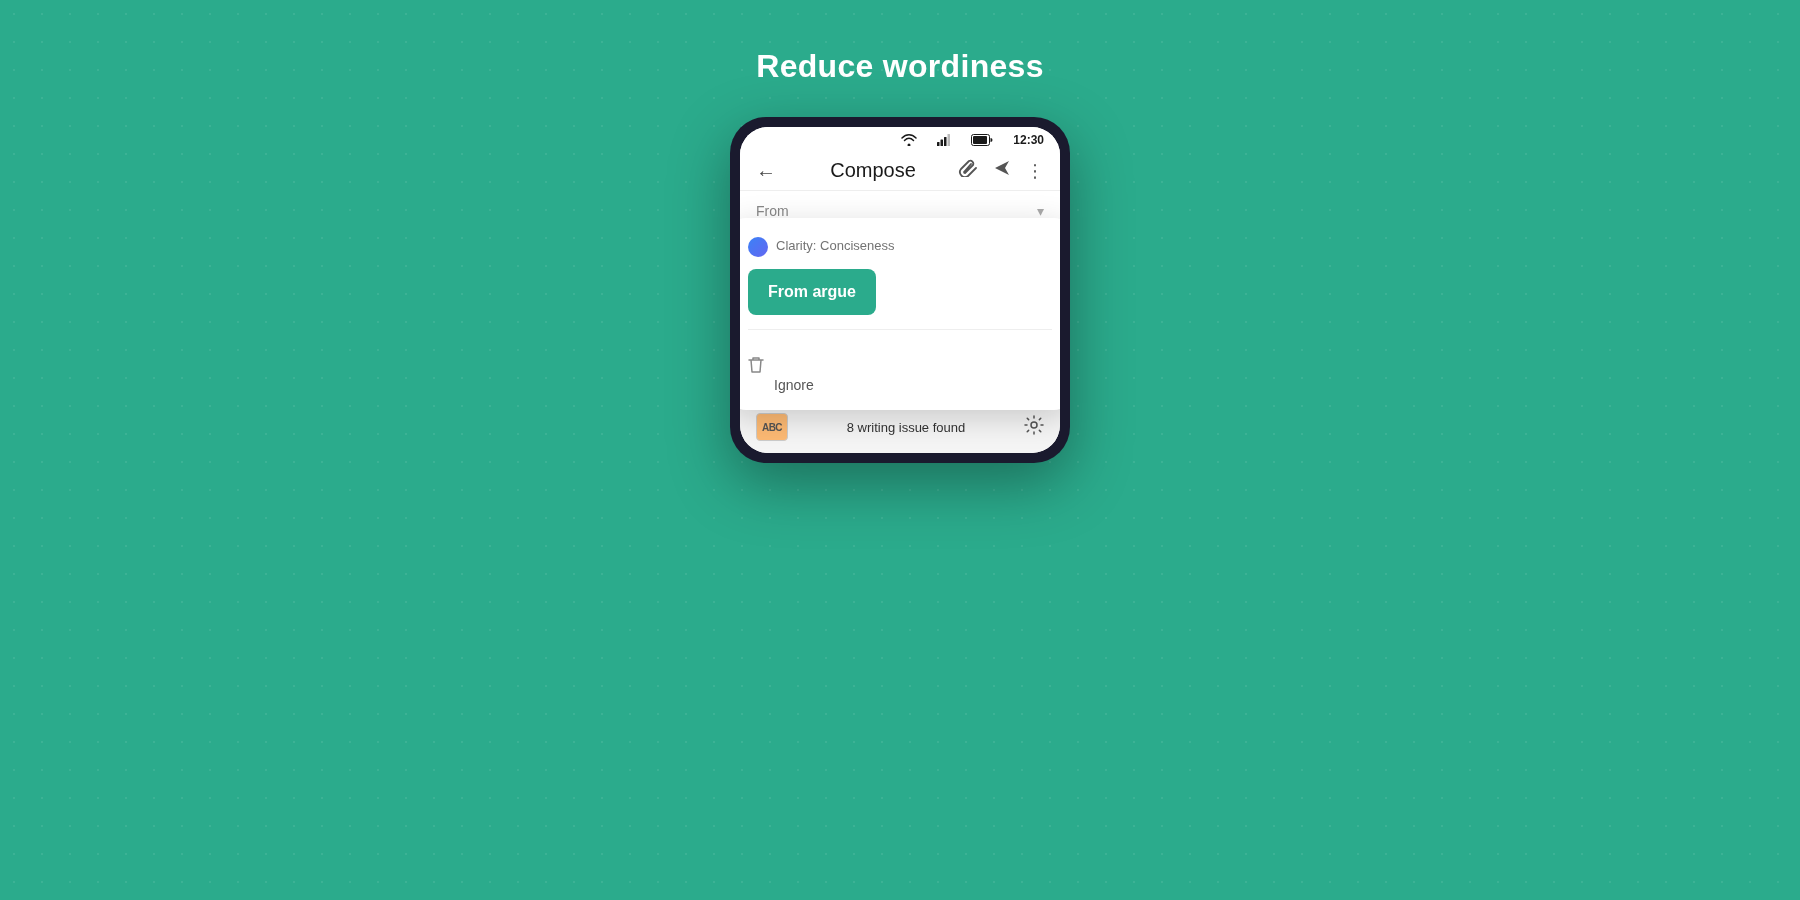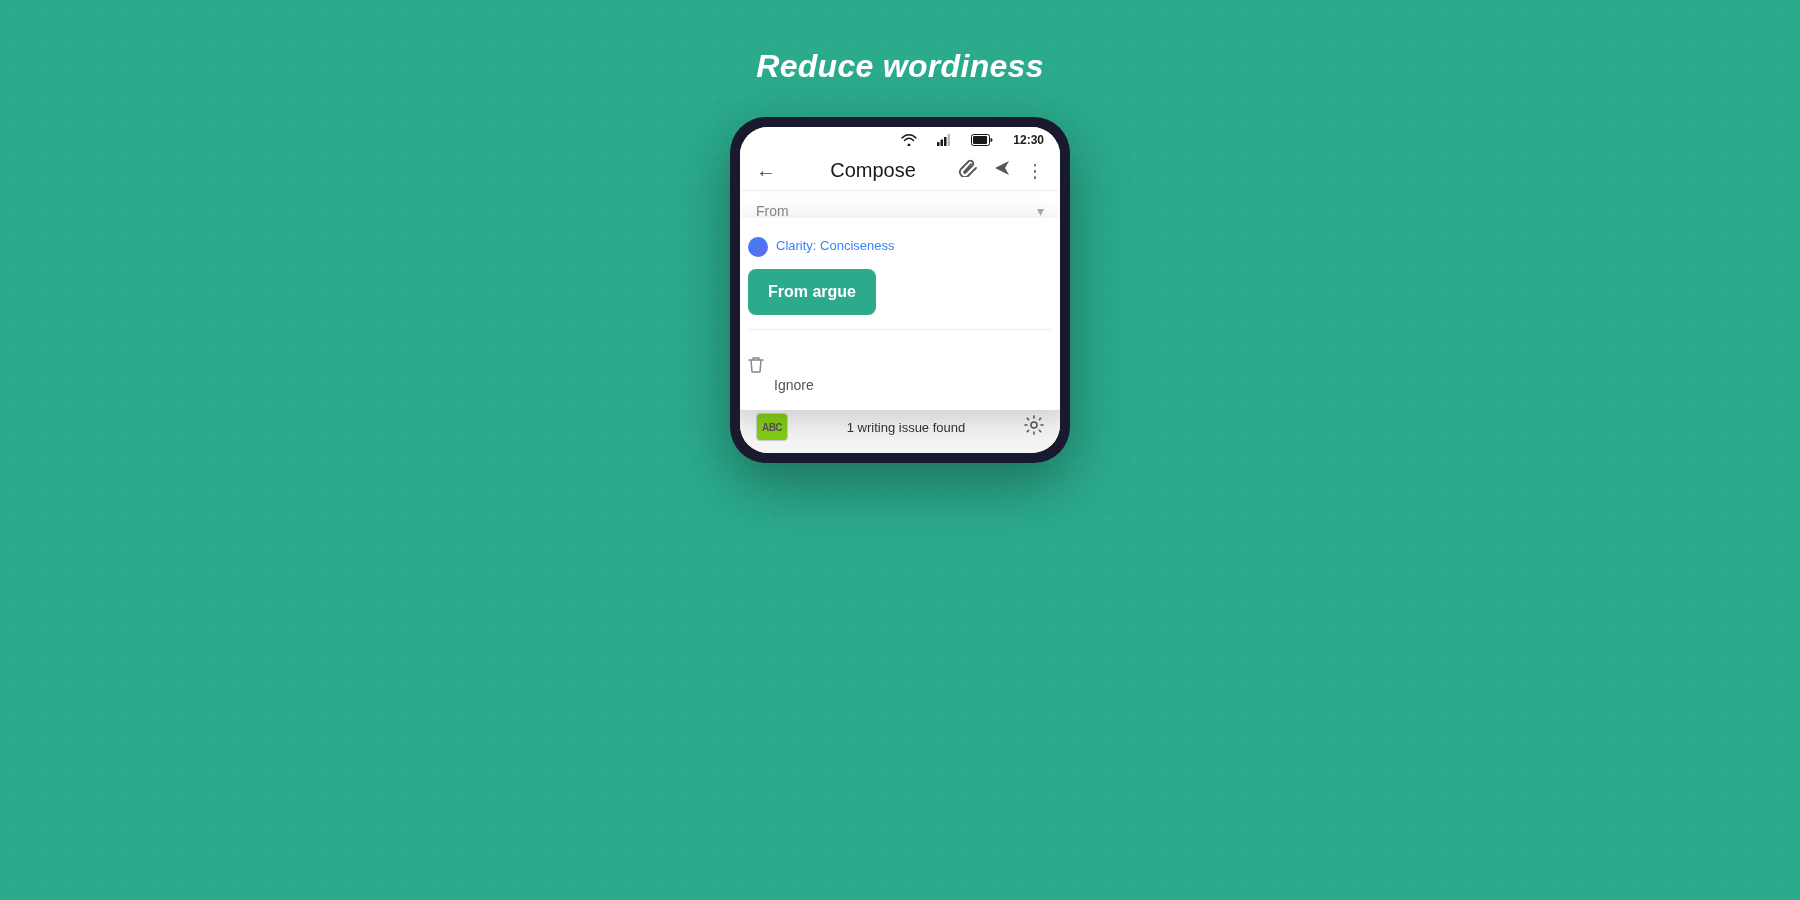--- a/index.html
+++ b/index.html
@@ -28,21 +28,20 @@
     }
 
     .page-title {
       color: #ffffff;
       font-size: 32px;
       font-weight: 700;
       margin-top: 48px;
       margin-bottom: 32px;
       letter-spacing: 0.3px;
       z-index: 1;
-      font-style: italic;
     }
 
     
     .phone-frame {
       position: relative;
       width: 340px;
       background: #1a1a2e;
       border-radius: 36px;
       padding: 10px;
       box-shadow: 0 20px 60px rgba(0,0,0,0.35);
@@ -188,21 +187,21 @@
     .grammarly-icon {
       width: 20px;
       height: 20px;
       border-radius: 50%;
       background: linear-gradient(135deg, #3b82f6, #6366f1);
       display: inline-block;
     }
 
     .suggestion-category {
       font-size: 13px;
-      color: #3b82f6;
+      color: #737373;
       font-weight: 500;
     }
 
     .suggestion-pill {
       display: inline-block;
       background: #2bab8c;
       color: #ffffff;
       font-size: 16px;
       font-weight: 600;
       padding: 10px 20px;
@@ -248,21 +247,21 @@
       padding: 12px 16px;
       display: flex;
       align-items: center;
       justify-content: space-between;
       border-top: 1px solid #ddd;
     }
 
     .abc-badge {
       width: 32px;
       height: 28px;
-      background: #84cc16;
+      background: #fdba74;
       border: 1px solid #ccc;
       border-radius: 4px;
       display: flex;
       align-items: center;
       justify-content: center;
       font-size: 10px;
       font-weight: 700;
       color: #555;
       letter-spacing: -0.5px;
     }
@@ -361,21 +360,21 @@
               <path d="M1 4h14M5 4V2h6v2M3 4l1 12h8l1-12" stroke="#888" stroke-width="1.5" stroke-linecap="round" stroke-linejoin="round"></path>
             </svg>
           </span>
           <span class="ignore-label">Ignore</span>
         </div>
       </div>
     </div>
 
     <div class="bottom-bar">
       <div class="abc-badge">ABC</div>
-      <span class="writing-issue-text">1 writing issue found</span>
+      <span class="writing-issue-text">8 writing issue found</span>
       <span class="settings-icon">
         <svg width="20" height="20" viewBox="0 0 20 20" fill="none">
           <circle cx="10" cy="10" r="3" stroke="#555" stroke-width="1.5"></circle>
           <path d="M10 1v2M10 17v2M1 10h2M17 10h2M3.22 3.22l1.42 1.42M15.36 15.36l1.42 1.42M3.22 16.78l1.42-1.42M15.36 4.64l1.42-1.42" stroke="#555" stroke-width="1.5" stroke-linecap="round"></path>
         </svg>
       </span>
     </div>
 
   </div>
 </div>

